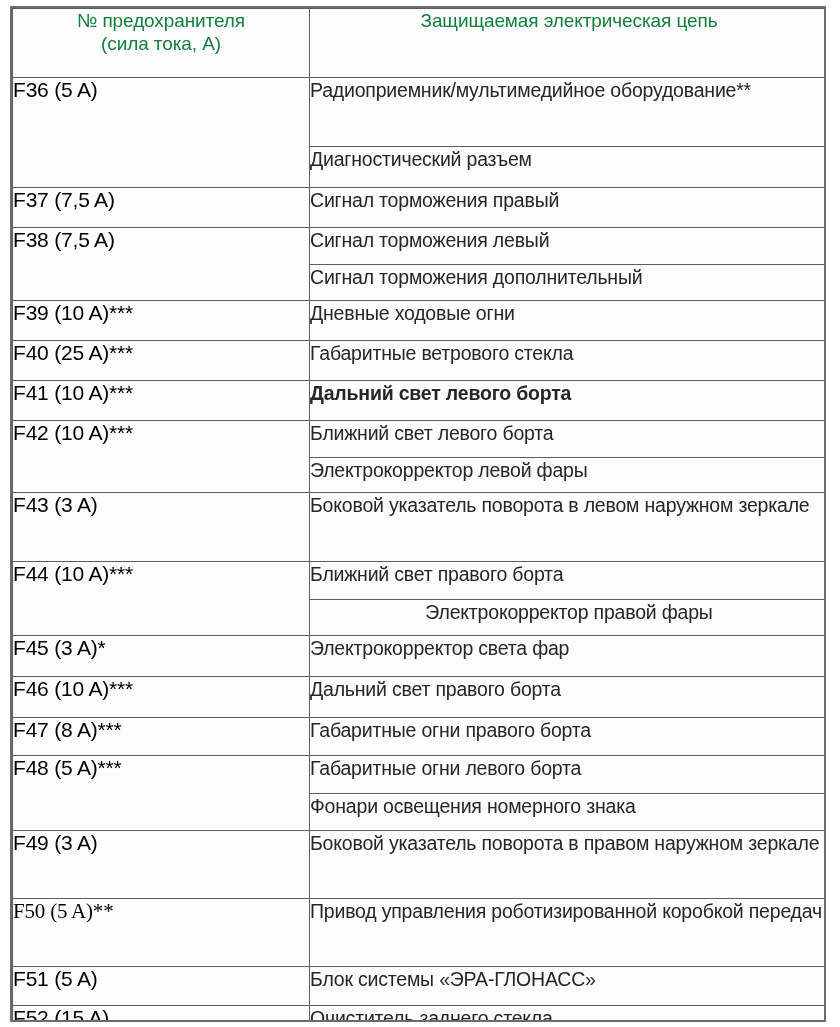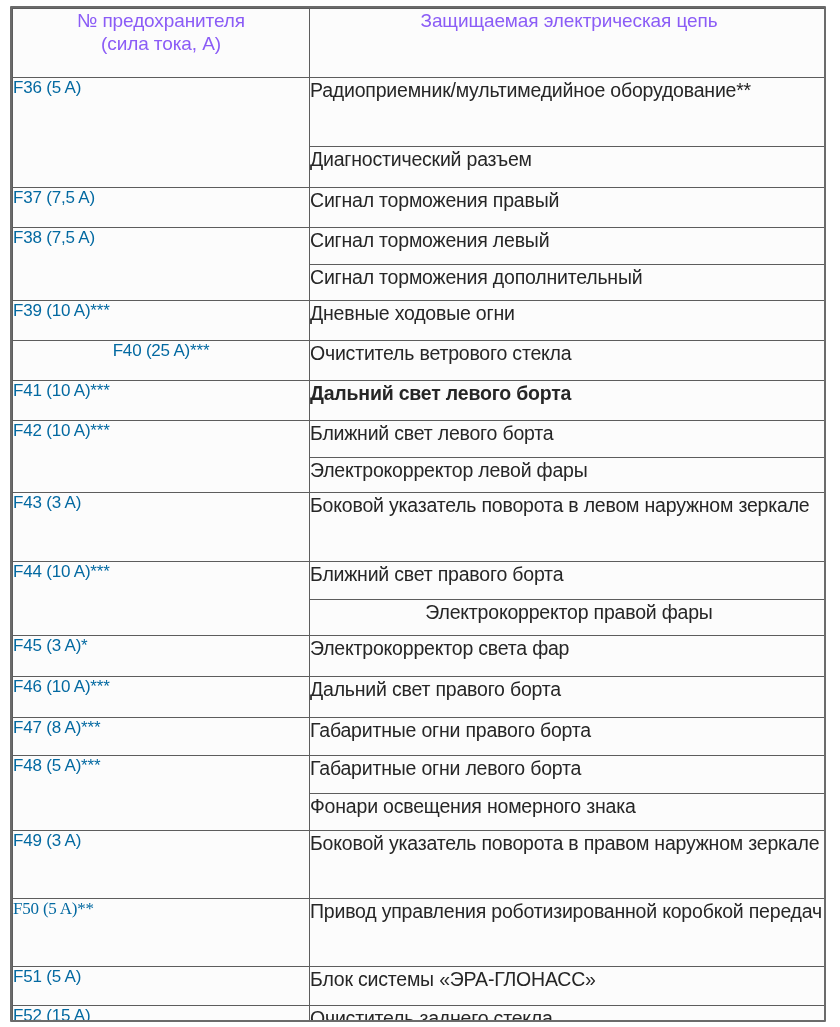--- a/index.html
+++ b/index.html
@@ -57,33 +57,33 @@
     border: 2px solid #6b6b6b;
     border-radius: 1px;
     padding: 0;
     overflow: hidden;
   }
 
   th.hdr {
     text-align: center;
     vertical-align: middle;
     font-weight: normal;
-    color: #8b5cf6;
+    color: #15803d;
     font-size: 19px;
     line-height: 1.22;
     padding: 7px 8px 8px 8px;
     height: 69px;
     box-sizing: border-box;
     letter-spacing: -0.1px;
     background: #fbfbfb;
   }
 
   td.fuse-cell {
-    font-size: 17px;
-    color: #0369a1;
+    font-size: 21px;
+    color: #000000;
     padding: 8px 6px 6px 10px;
     letter-spacing: -0.2px;
     white-space: nowrap;
     background: #fbfbfb;
   }
 
   td.desc-cell {
     font-size: 19.5px;
     color: #262626;
     padding: 8px 8px 6px 12px;
@@ -132,22 +132,22 @@
             <td class="desc-cell" style="height: 36px;">Сигнал торможения левый</td>
           </tr>
           <tr>
             <td class="desc-cell" style="height: 35px;">Сигнал торможения дополнительный</td>
           </tr>
           <tr>
             <td class="fuse-cell" rowspan="1" style="height: 39px;">F39 (10 A)***</td>
             <td class="desc-cell" style="height: 39px;">Дневные ходовые огни</td>
           </tr>
           <tr>
-            <td class="fuse-cell" rowspan="1" style="height: 39px; text-align: center;">F40 (25 A)***</td>
-            <td class="desc-cell" style="height: 39px;">Очиститель ветрового стекла</td>
+            <td class="fuse-cell" rowspan="1" style="height: 39px;">F40 (25 A)***</td>
+            <td class="desc-cell" style="height: 39px;">Габаритные ветрового стекла</td>
           </tr>
           <tr>
             <td class="fuse-cell" rowspan="1" style="height: 39px;">F41 (10 A)***</td>
             <td class="desc-cell" style="height: 39px; font-weight: bold;">Дальний свет левого борта</td>
           </tr>
           <tr>
             <td class="fuse-cell" rowspan="2" style="height: 70px;">F42 (10 A)***</td>
             <td class="desc-cell" style="height: 36px;">Ближний свет левого борта</td>
           </tr>
           <tr>

